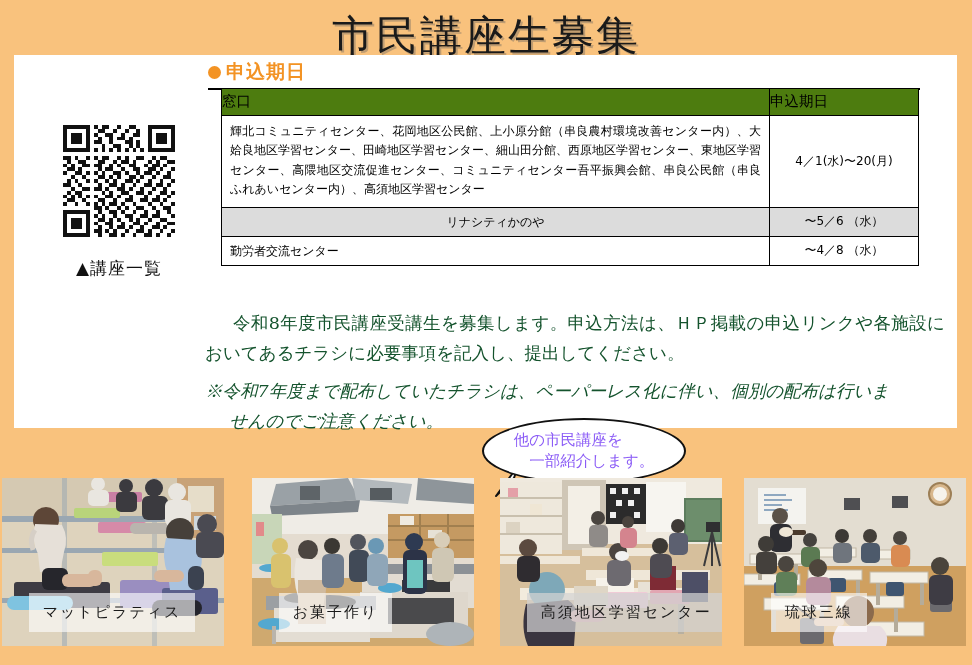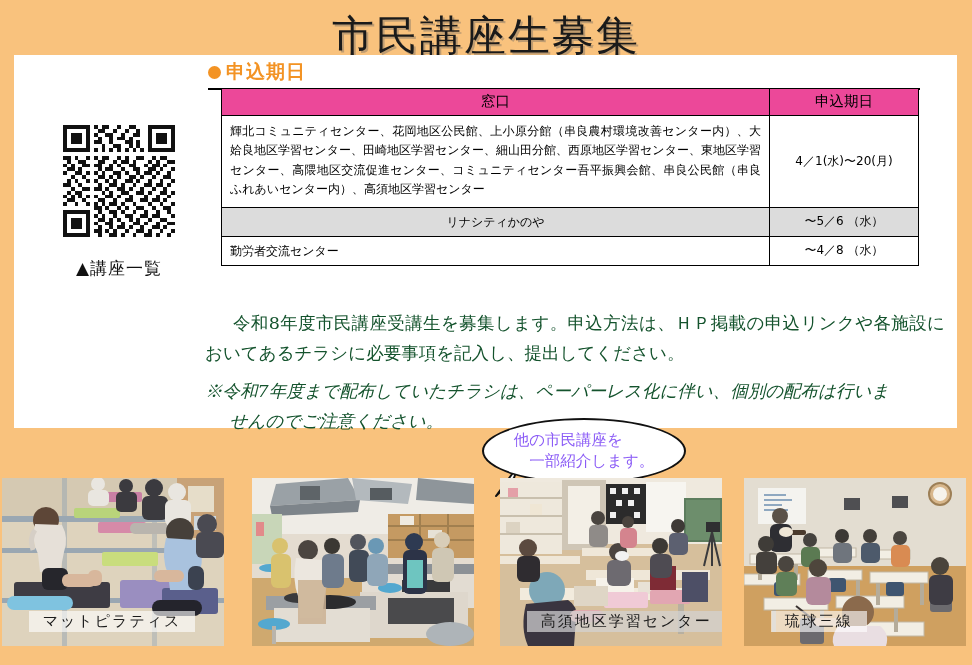--- a/index.html
+++ b/index.html
@@ -55,21 +55,21 @@
   .tbl{
     position:absolute;left:221px;top:88px;width:697px;
     border-collapse:collapse;table-layout:fixed;
   }
   .tbl th,.tbl td{
     border:1px solid #000;
     font-size:12px;color:#000;
     font-family:"DejaVu Sans","Liberation Sans",sans-serif;
   }
   .tbl th{
-    background:#ec4899;text-align:center;font-weight:normal;
+    background:#4d7c0f;text-align:left;font-weight:normal;
     padding:3px 0 4px;font-size:14.5px;margin-top:32px;
   }
   .col-a{width:548px;}
   .col-b{width:149px;}
   .cell-venues{
     padding:6px 8px 7px;line-height:1.62;text-align:justify;
   }
   .cell-date{
     text-align:center;vertical-align:middle;font-size:15.5px;letter-spacing:0px;
   }
@@ -108,21 +108,21 @@
     background:#cfc6bb;
   }
   .ph1{left:2px;}
   .ph2{left:252px;}
   .ph3{left:500px;}
   .ph4{left:744px;}
   .photo svg{display:block;width:100%;height:100%;}
   .cap{
     position:absolute;bottom:14px;left:12%;
     background:rgba(255,255,255,.62);
-    padding:1px 14px;
+    padding:10px 14px;
     font-family:"DejaVu Serif","Liberation Serif",serif;
     font-size:15px;color:#1a1a1a;letter-spacing:2px;white-space:nowrap;
   }
   .cap-dark{background:rgba(210,210,210,.72);}
 </style>
 </head>
 <body>
 
 <div class="page">
 
@@ -558,20 +558,21 @@
         <g>
           <circle cx="190" cy="62" r="8" fill="#d8cdb8"></circle>
           <rect x="180" y="70" width="22" height="34" rx="6" fill="#cfc7b4"></rect>
         </g>
         <g>
           <circle cx="28" cy="68" r="8" fill="#d9c26e"></circle>
           <rect x="19" y="76" width="20" height="34" rx="6" fill="#d9c26e"></rect>
         </g>
         <ellipse cx="198" cy="156" rx="24" ry="12" fill="#aeb4b8"></ellipse>
       </svg>
+      <div class="cap">お菓子作り</div>
     </div>
 
     <div class="photo ph3">
       <svg viewBox="0 0 222 168" preserveAspectRatio="none">
         <rect width="222" height="168" fill="#d9c9ad"></rect>
         <rect width="222" height="74" fill="#efe9de"></rect>
         <rect y="66" width="222" height="102" fill="#d6bf9c"></rect>
 
         <rect x="0" y="4" width="62" height="72" fill="#eee8dc"></rect>
         <g stroke="#c9c0ae" stroke-width="2">

